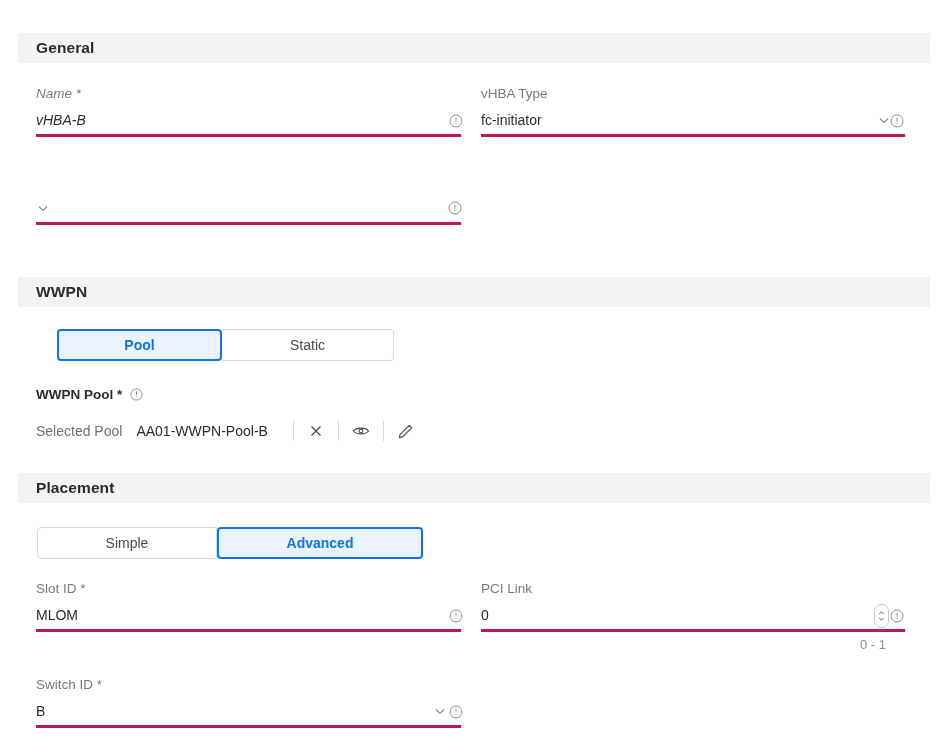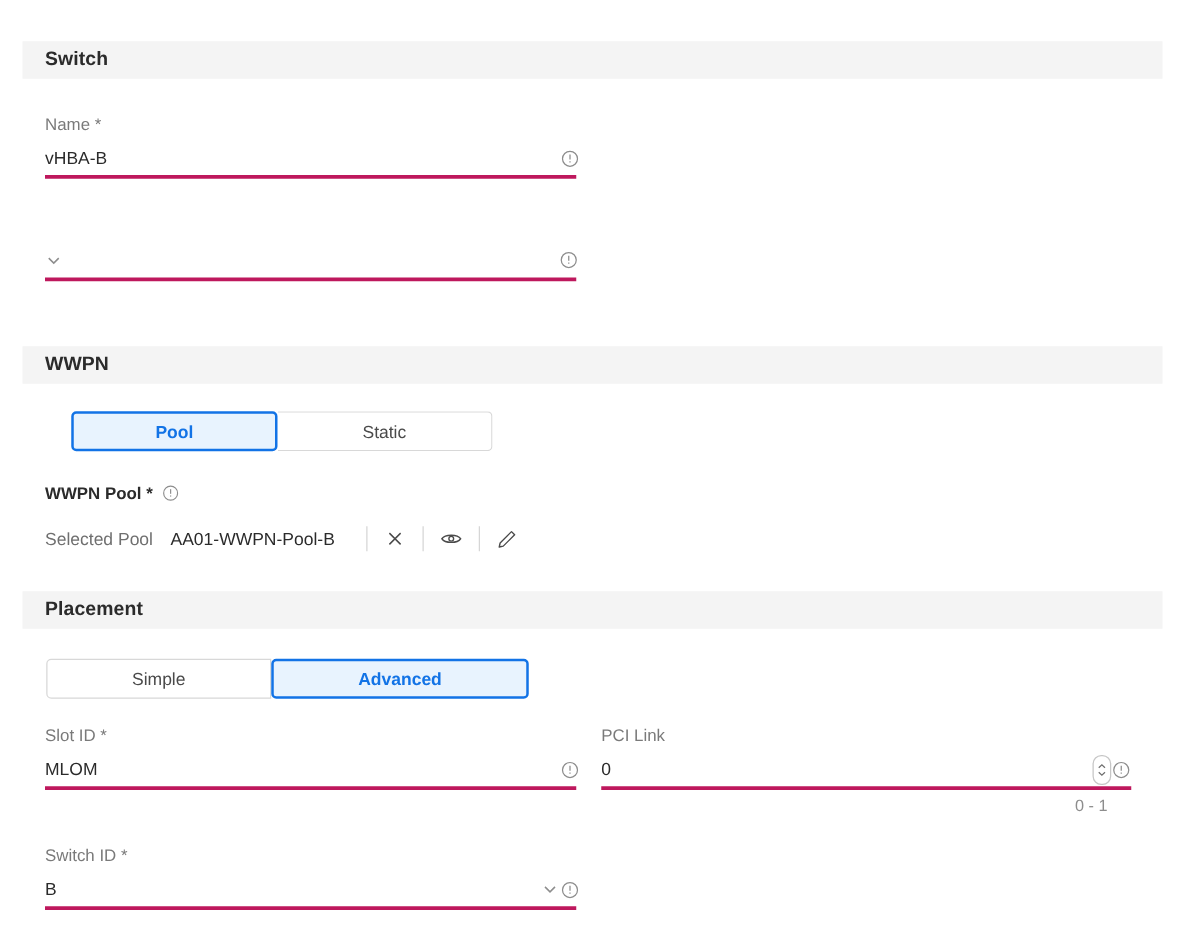--- a/index.html
+++ b/index.html
@@ -177,37 +177,55 @@
     color: #4a4a4a;
   }
   .sp-action svg { display: block; }
 </style>
 </head>
 <body>
 
 <div class="page">
 
   <div class="section-band" style="top:33px;">
-    <span class="section-title">Switch</span>
-  </div>
-
-  <div class="field" style="left:36px; top:92px; width:425px;">
+    <span class="section-title">General</span>
+  </div>
+
+  <div class="field" style="left:36px; top:86px; width:425px;font-style:italic;">
     <div class="field-label">Name *</div>
     <div class="field-control">
       <span class="field-value">vHBA-B</span>
     </div>
     <span class="icon info-icon trailing-info" style="left:413px; top:28px;">
       <svg width="14" height="14" viewBox="0 0 14 14">
           <circle cx="7" cy="7" r="6" fill="none" stroke="#8d8d8d" stroke-width="1"></circle>
           <rect x="6.5" y="3.6" width="1" height="4" fill="#8d8d8d"></rect>
           <rect x="6.5" y="9" width="1" height="1" fill="#8d8d8d"></rect>
         </svg>
     </span>
   </div>
 
+  <div class="field" style="left:481px; top:86px; width:424px;">
+    <div class="field-label">vHBA Type</div>
+    <div class="field-control">
+      <span class="field-value">fc-initiator</span>
+      <span class="icon chevron">
+        <svg width="14" height="14" viewBox="0 0 14 14">
+            <path d="M3 5.5 L7 9.5 L11 5.5" fill="none" stroke="#8d8d8d" stroke-width="1.2"></path>
+          </svg>
+      </span>
+    </div>
+    <span class="icon info-icon trailing-info" style="left:409px; top:28px;">
+      <svg width="14" height="14" viewBox="0 0 14 14">
+          <circle cx="7" cy="7" r="6" fill="none" stroke="#8d8d8d" stroke-width="1"></circle>
+          <rect x="6.5" y="3.6" width="1" height="4" fill="#8d8d8d"></rect>
+          <rect x="6.5" y="9" width="1" height="1" fill="#8d8d8d"></rect>
+        </svg>
+    </span>
+  </div>
 
   <div class="field" style="left:36px; top:196px; width:425px;">
     <div class="field-control" style="margin-top:0;">
       <span class="icon chevron">
         <svg width="14" height="14" viewBox="0 0 14 14">
             <path d="M3 5.5 L7 9.5 L11 5.5" fill="none" stroke="#8d8d8d" stroke-width="1.2"></path>
           </svg>
       </span>
     </div>
     <span class="icon info-icon trailing-info" style="left:412px; top:5px;">

